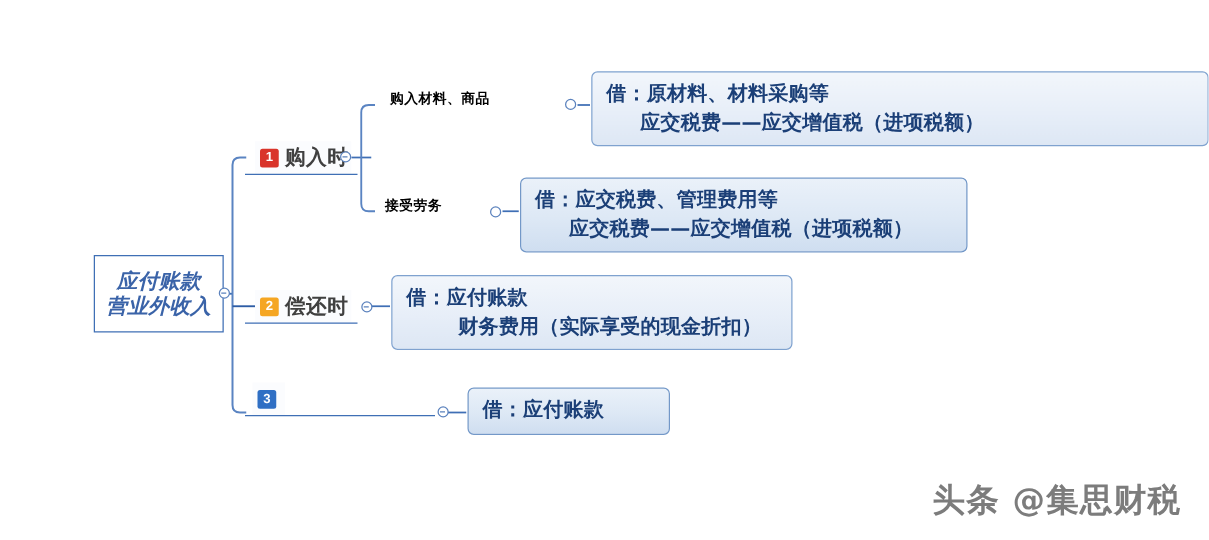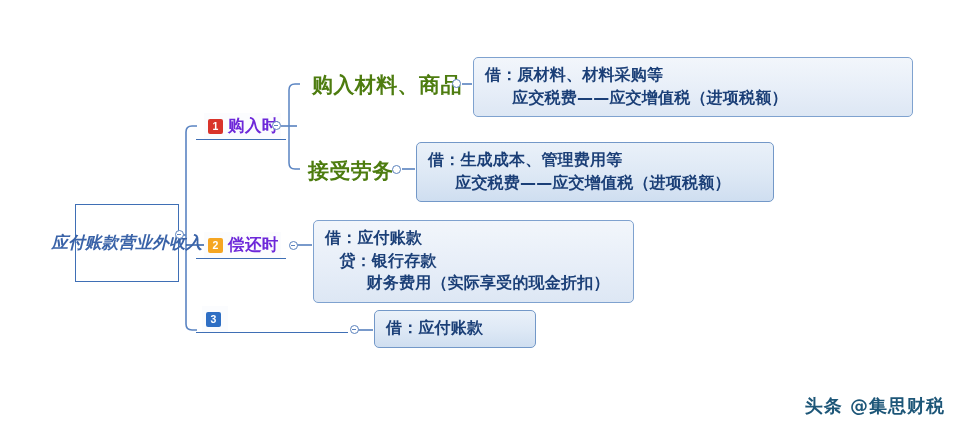--- a/index.html
+++ b/index.html
@@ -23,26 +23,26 @@
     width: 967px; height: 432px;
     pointer-events: none;
   }
 
   
   .root-node {
     position: absolute;
     left: 75px;
     top: 204px;
     width: 104px;
-    height: 78px;
+    height: 62px;
     border: 1.6px solid #3f6fb5;
     background: #ffffff;
     box-sizing: border-box;
     display: flex;
-    flex-direction: row;
+    flex-direction: column;
     align-items: center;
     justify-content: center;
     line-height: 1.22;
   }
   .root-node span {
     color: #3a63a8;
     font-size: 16.5px;
     font-weight: bold;
     font-style: italic;
     letter-spacing: 0.3px;
@@ -67,36 +67,36 @@
     height: 15px;
     border-radius: 2px;
     color: #ffffff;
     font-size: 10.5px;
     font-weight: bold;
     font-family: "Liberation Sans", sans-serif;
     margin-right: 5px;
     flex: 0 0 auto;
   }
   .lvl1 .lbl {
-    color: #6d28d9;
+    color: #404040;
     font-size: 16.5px;
     font-weight: bold;
     letter-spacing: 0.4px;
   }
   .underline {
     position: absolute;
     height: 1.4px;
     background: #3f6fb5;
   }
 
   
   .sublbl {
     position: absolute;
-    color: #4d7c0f;
-    font-size: 21px;
+    color: #000000;
+    font-size: 11px;
     font-weight: bold;
     letter-spacing: 0.4px;
     white-space: nowrap;
     background: transparent;
   }
 
   
   .dot {
     position: absolute;
     width: 9px;
@@ -139,23 +139,23 @@
   .cbox .ln { display: block; }
   .cbox .i1 { padding-left: 1.7em; }
   .cbox .i2 { padding-left: 0.9em; }
   .cbox .i3 { padding-left: 2.6em; }
 
   
   .watermark {
     position: absolute;
     right: 22px;
     bottom: 14px;
-    font-size: 18px;
-    font-weight: bold;
-    color: #0c4a6e;
+    font-size: 26px;
+    font-weight: bold;
+    color: #737373;
     letter-spacing: 1px;
     opacity: 0.93;
     white-space: nowrap;
   }
 </style>
 </head>
 <body>
 
 <div id="canvas">
 
@@ -191,40 +191,39 @@
   </div>
   <div class="underline" style="left:196px; top:139px; width:90px;"></div>
   <div class="dot" style="left:272px; top:121px;"></div>
 
   <div class="sublbl" style="left:312px; top:71px;">购入材料、商品</div>
   <div class="dot plain" style="left:452px; top:79px;"></div>
 
   <div class="sublbl" style="left:308px; top:157px;">接受劳务</div>
   <div class="dot plain" style="left:392px; top:165px;"></div>
 
-  <div class="cbox" style="left:473px; top:57px; width:440px;">
+  <div class="cbox" style="left:473px; top:57px; width:494px;">
     <span class="ln">借：原材料、材料采购等</span>
     <span class="ln i1">应交税费——应交增值税（进项税额）</span>
   </div>
 
   <div class="cbox tint-b" style="left:416px; top:142px; width:358px;">
-    <span class="ln">借：生成成本、管理费用等</span>
+    <span class="ln">借：应交税费、管理费用等</span>
     <span class="ln i1">应交税费——应交增值税（进项税额）</span>
   </div>
 
   <div class="lvl1" style="left:204px; top:232px;">
     <span class="badge" style="background: rgb(245, 166, 35);">2</span>
     <span class="lbl">偿还时</span>
   </div>
   <div class="underline" style="left:196px; top:258px; width:90px;"></div>
   <div class="dot" style="left:289px; top:241px;"></div>
 
   <div class="cbox" style="left:313px; top:220px; width:321px;">
     <span class="ln">借：应付账款</span>
-    <span class="ln i2">贷：银行存款</span>
     <span class="ln i3">财务费用（实际享受的现金折扣）</span>
   </div>
 
   <div class="lvl1" style="left:202px; top:306px;">
     <span class="badge" style="background: rgb(47, 111, 196);">3</span>
   </div>
   <div class="underline" style="left:196px; top:332px; width:152px;"></div>
   <div class="dot" style="left:350px; top:325px;"></div>
 
   <div class="cbox tint-b" style="left:374px; top:310px; width:162px;">

